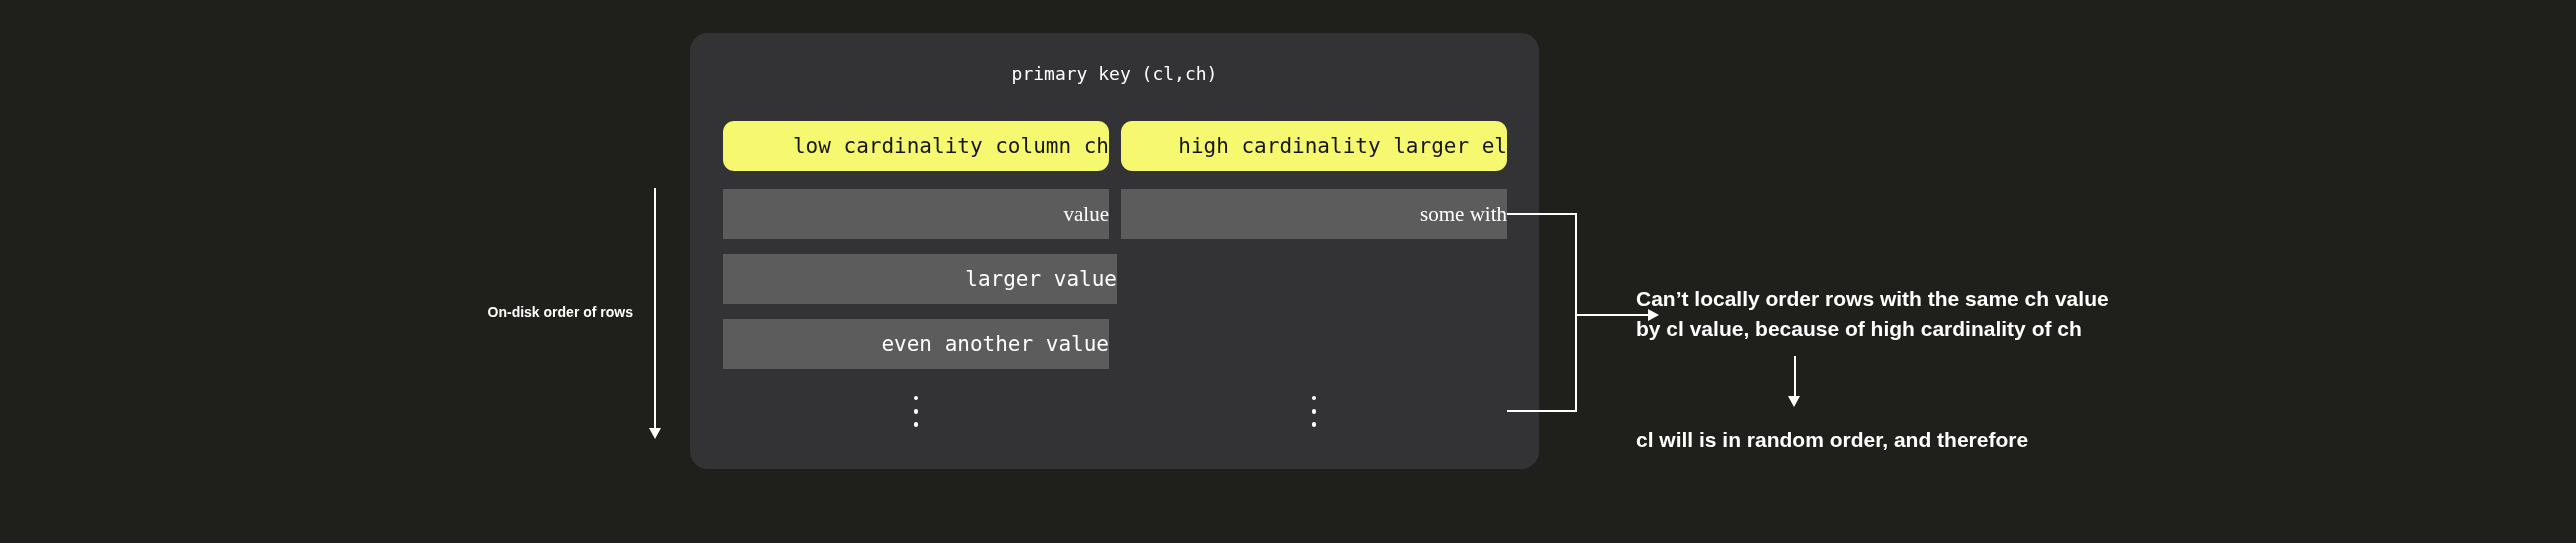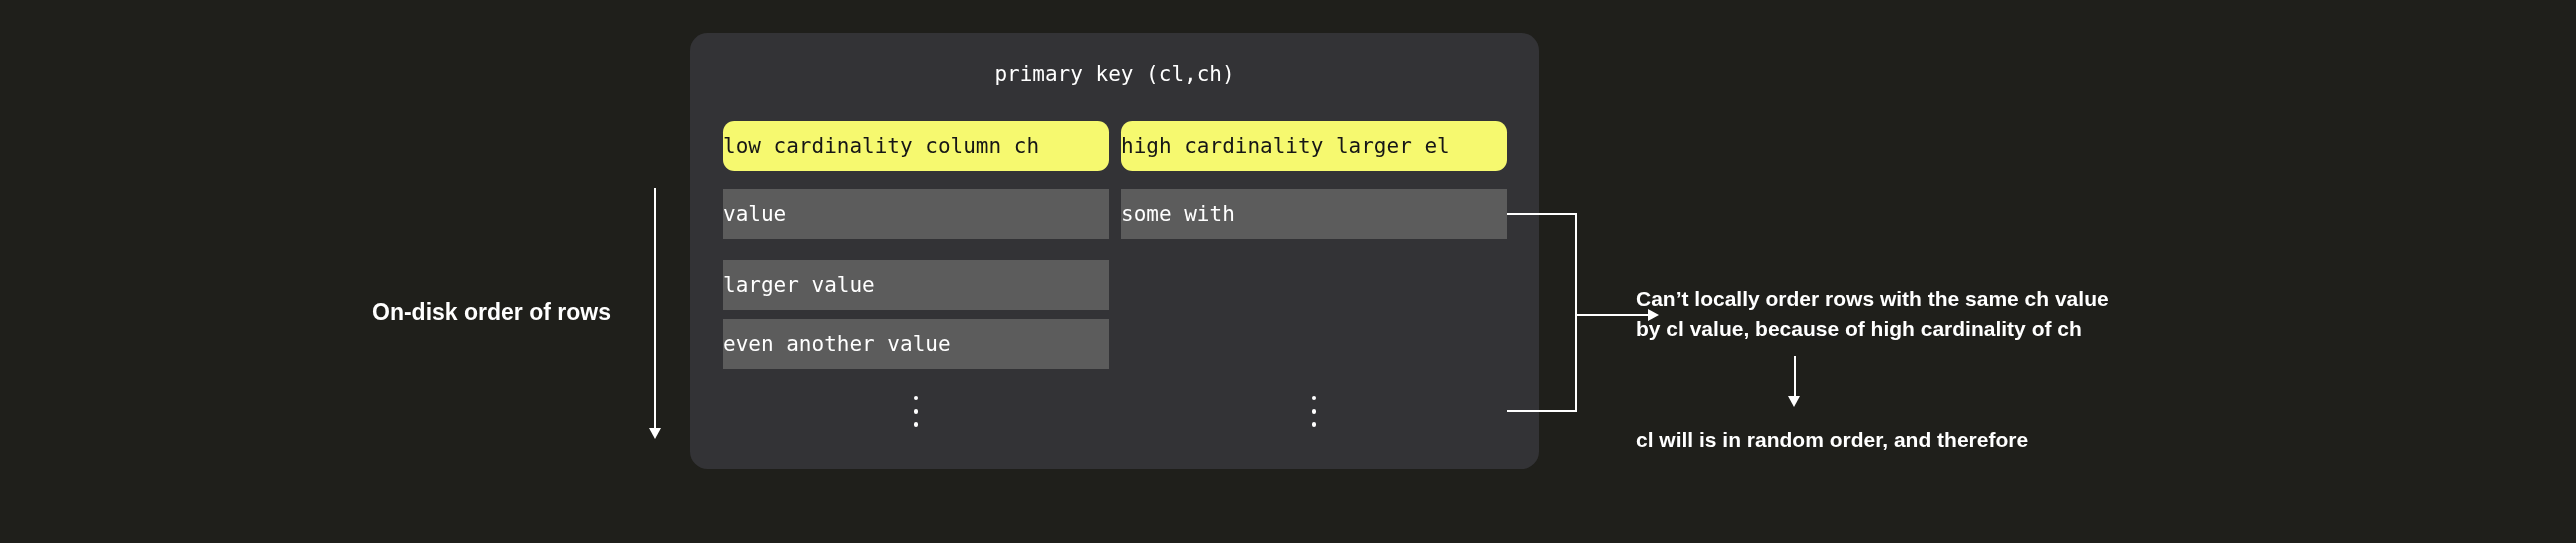--- a/index.html
+++ b/index.html
@@ -19,41 +19,41 @@
     width: 849px; height: 436px;
     background: #333336;
     border-radius: 17.6px;
   }
   .card-title {
     position: absolute;
     left: 690px; top: 61px;
     width: 849px;
     text-align: center;
     font-family: "DejaVu Sans Mono", monospace;
-    font-size: 21px; line-height: 26.4px;
+    font-size: 18px; line-height: 26.4px;
     color: #ffffff;
     white-space: nowrap;
   }
 
   .hdr, .cell {
     position: absolute;
     width: 386px; height: 50px;
-    display: flex; align-items: center; justify-content: flex-start;
+    display: flex; align-items: center; justify-content: flex-end;
     font-family: "DejaVu Sans Mono", monospace;
     font-size: 21px;
     white-space: nowrap;
   }
   .hdr { background: #f6f96f; color: #161616; border-radius: 11.3px; }
   .cell { background: #5c5c5c; color: #ffffff; }
 
   .col-left  { left: 723px; }
   .col-right { left: 1121px; }
   .row-hdr { top: 121px; }
-  .row-1 { top: 189px; }
-  .row-2 { top: 260px; }
+  .row-1 { top: 189px; font-family: Liberation Serif, serif; }
+  .row-2 { top: 254px; padding-left: 8px; }
   .row-3 { top: 319px; }
 
   .dots {
     position: absolute; top: 396px;
     width: 12.6px;
     display: flex; flex-direction: column; align-items: center; gap: 8.8px;
   }
   .dots-left  { left: 910px; }
   .dots-right { left: 1308px; }
   .dot { width: 4.4px; height: 4.4px; border-radius: 50%; background: #ffffff; }
@@ -83,22 +83,22 @@
   .bracket-head   { left: 1648px; top: 309px; }
 
   .note-arrow-line { left: 1794px; top: 356px; width: 1.9px; height: 40px; }
   .note-arrow-head { left: 1788px; top: 396px; }
 
   
   .left-label {
     position: absolute;
     left: 350px; top: 297px;
     width: 283px;
-    text-align: center;
-    font-size: 23px; font-weight: 700;
+    text-align: right;
+    font-size: 14px; font-weight: 700;
     color: #ffffff;
     line-height: 30px;
     white-space: nowrap;
   }
   .note {
     position: absolute;
     left: 1636px;
     color: #ffffff;
     font-size: 21px; font-weight: 700;
     white-space: nowrap;

